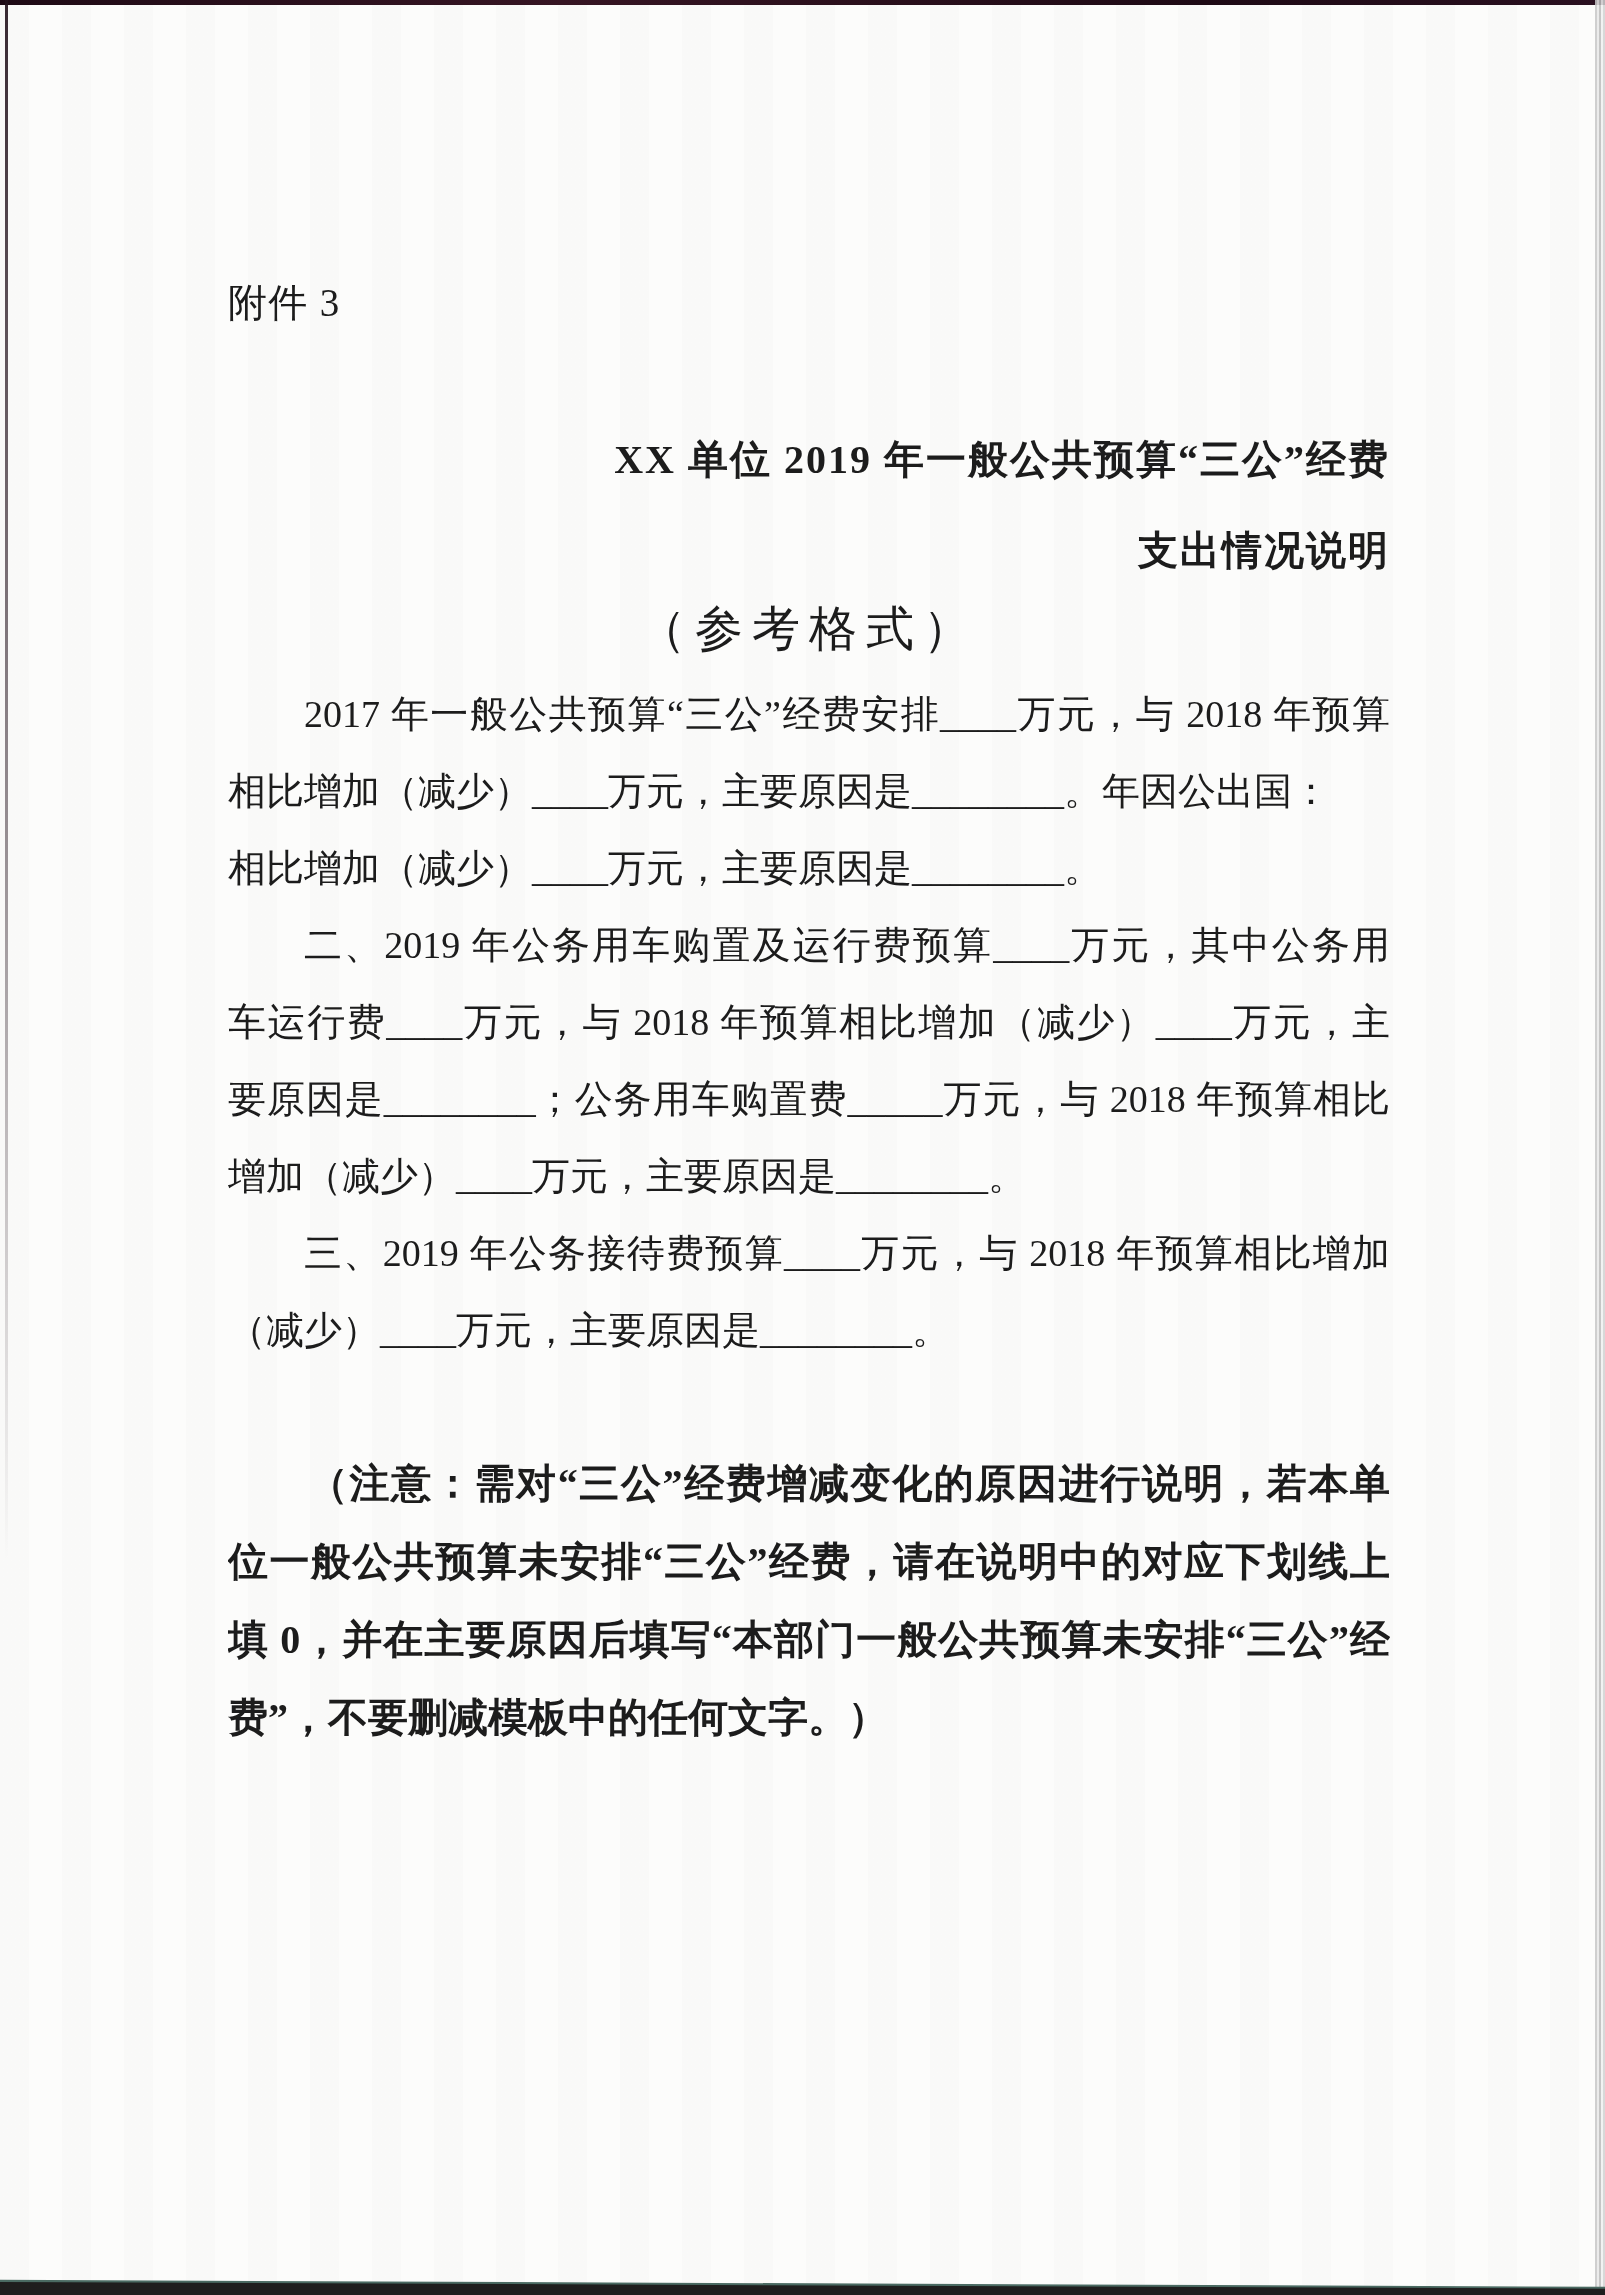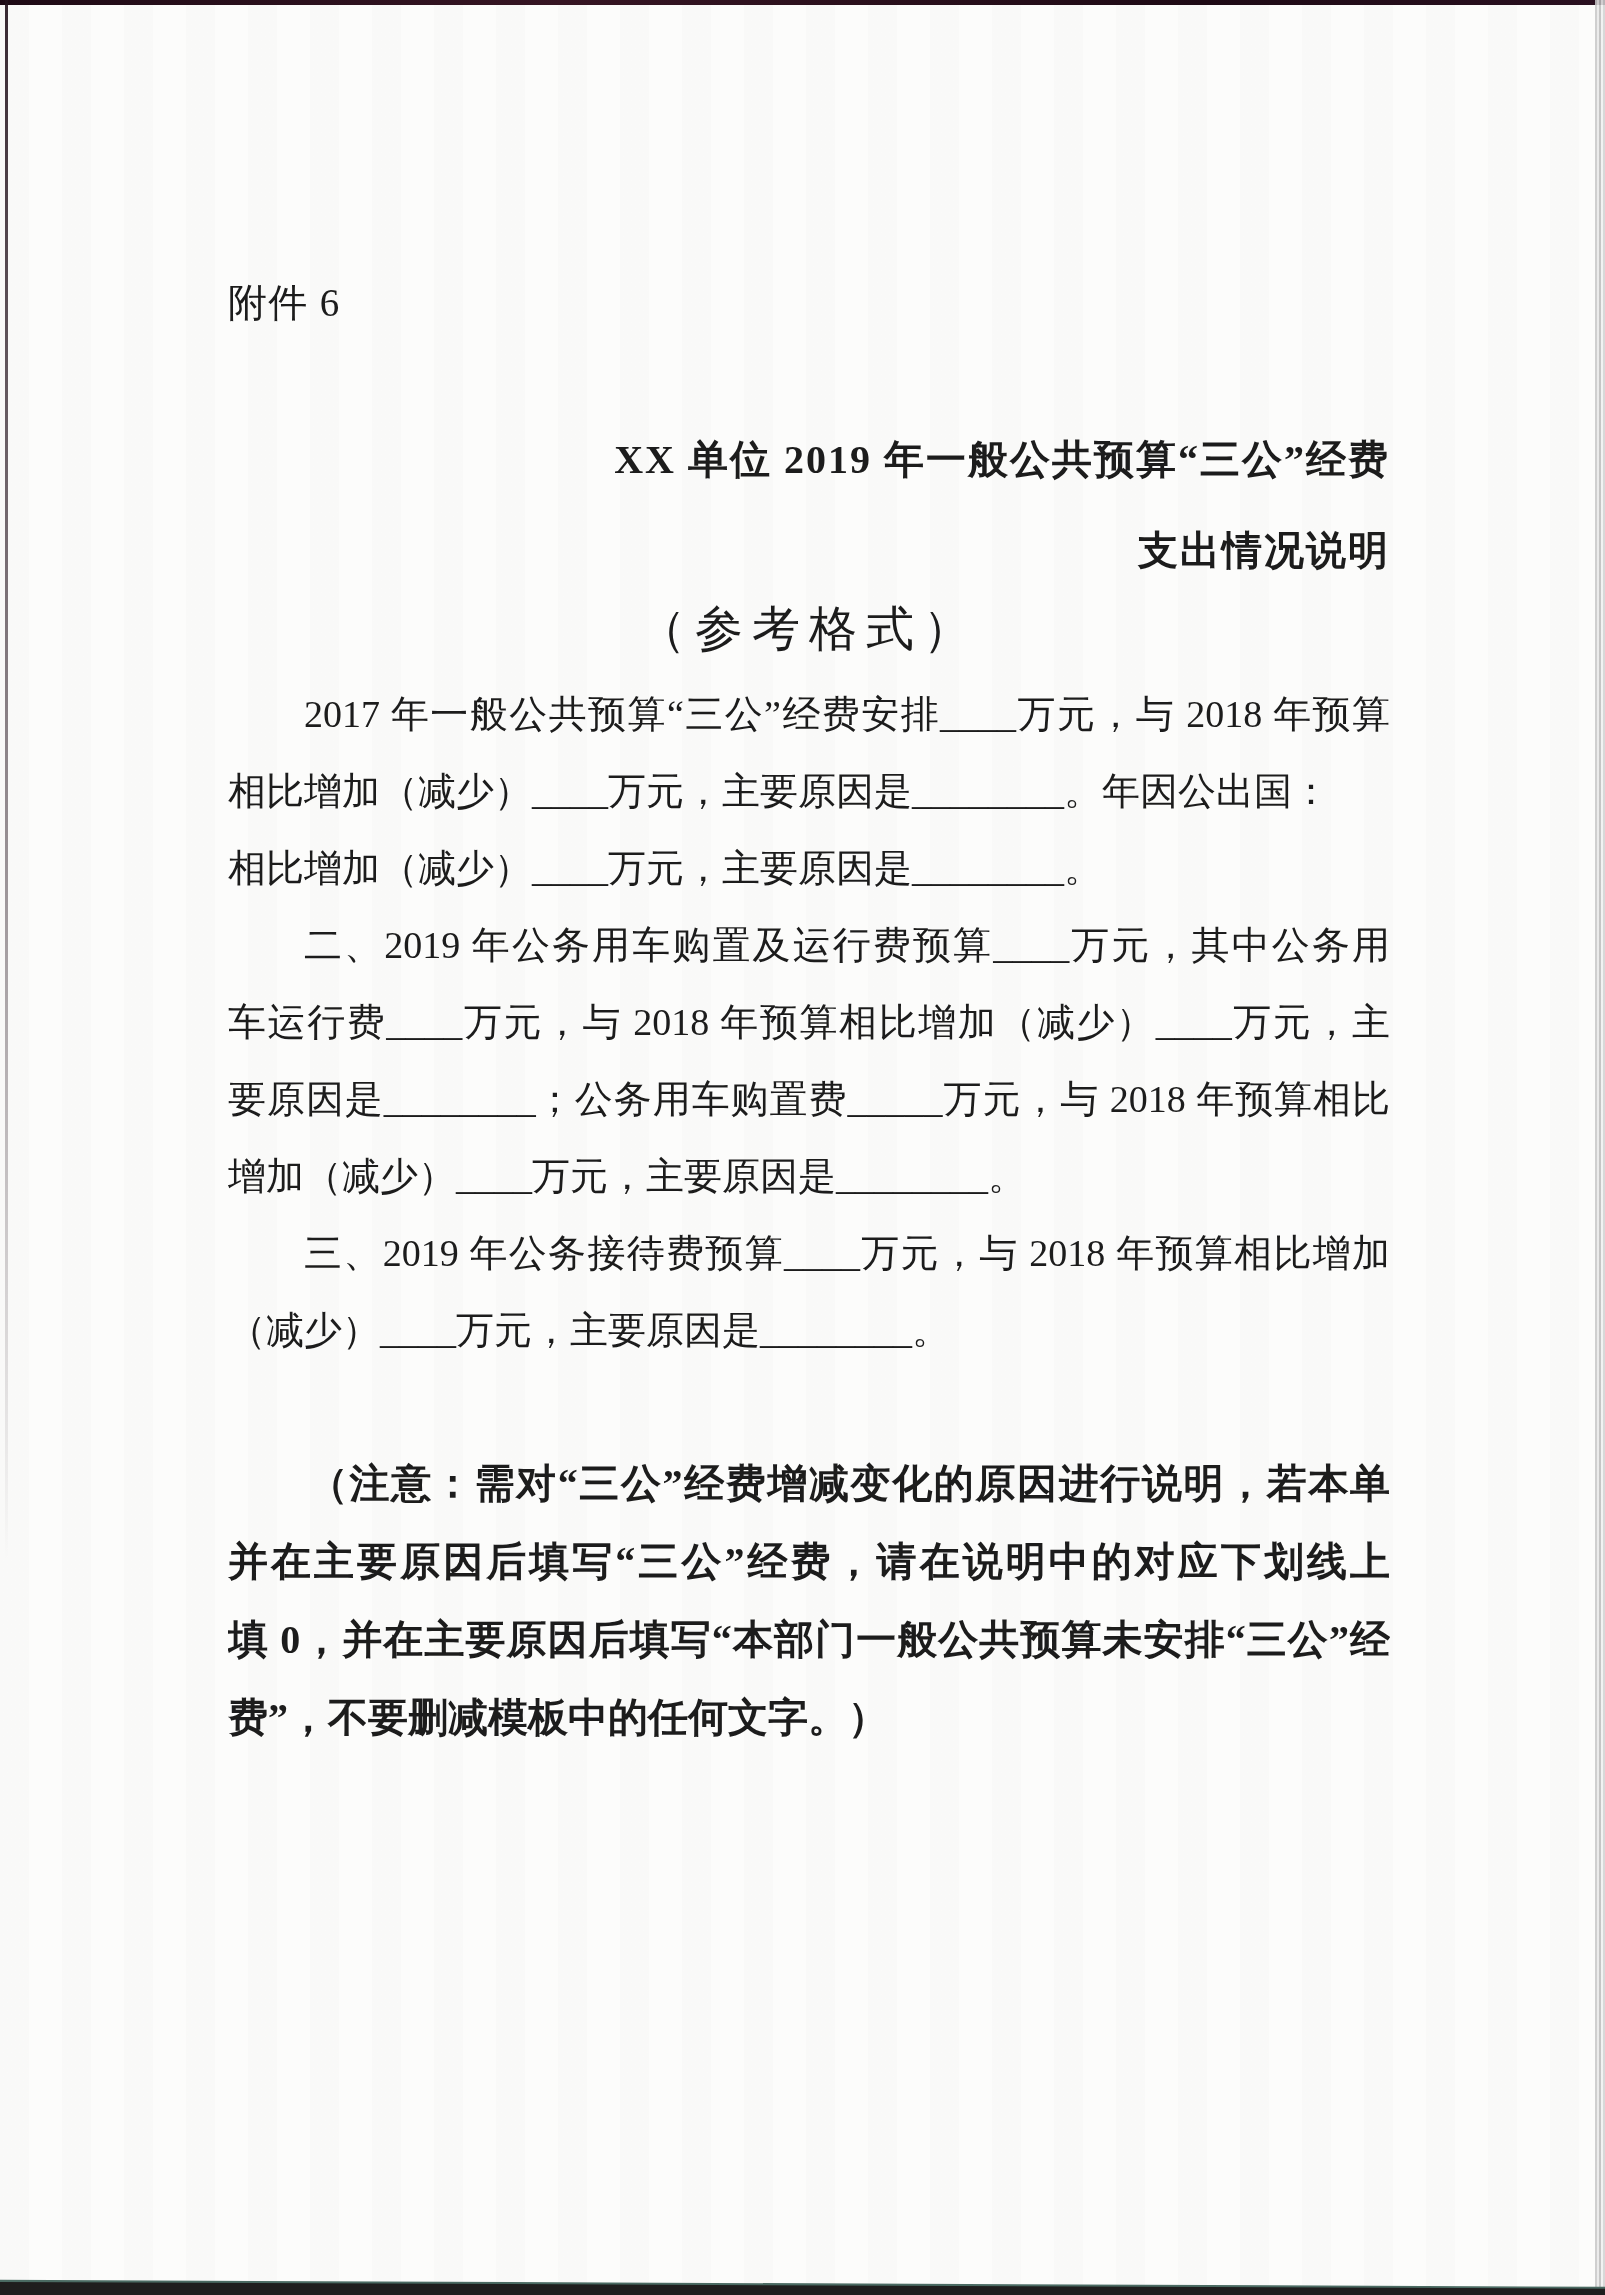--- a/index.html
+++ b/index.html
@@ -101,21 +101,21 @@
 <body>
 
 <div class="page">
   <div class="edge-top"></div>
   <div class="edge-left"></div>
   <div class="edge-right"></div>
   <div class="edge-bottom-teal"></div>
   <div class="edge-bottom"></div>
 
   <div class="content">
-    <div class="attachment">附件 6</div>
+    <div class="attachment">附件 3</div>
 
     <h1 class="title">
       <span class="tl">XX 单位 2019 年一般公共预算“三公”经费</span>
       <span class="tl">支出情况说明</span>
     </h1>
 
     <div class="subtitle">（参考格式）</div>
 
     <div class="body-text">
         <div class="line j ind">2017 年一般公共预算“三公”经费安排____万元，与 2018 年预算</div>
@@ -124,19 +124,19 @@
         <div class="line j ind">二、2019 年公务用车购置及运行费预算____万元，其中公务用</div>
         <div class="line j">车运行费____万元，与 2018 年预算相比增加（减少）____万元，主</div>
         <div class="line j">要原因是________；公务用车购置费_____万元，与 2018 年预算相比</div>
         <div class="line">增加（减少）____万元，主要原因是________。</div>
         <div class="line j ind">三、2019 年公务接待费预算____万元，与 2018 年预算相比增加</div>
         <div class="line">（减少）____万元，主要原因是________。</div>
       </div>
 
     <div class="note-text">
         <div class="line j ind">（注意：需对“三公”经费增减变化的原因进行说明，若本单</div>
-        <div class="line j">并在主要原因后填写“三公”经费，请在说明中的对应下划线上</div>
+        <div class="line j">位一般公共预算未安排“三公”经费，请在说明中的对应下划线上</div>
         <div class="line j">填 0，并在主要原因后填写“本部门一般公共预算未安排“三公”经</div>
         <div class="line">费”，不要删减模板中的任何文字。）</div>
       </div>
   </div>
 </div>
 
 
 </body></html>

